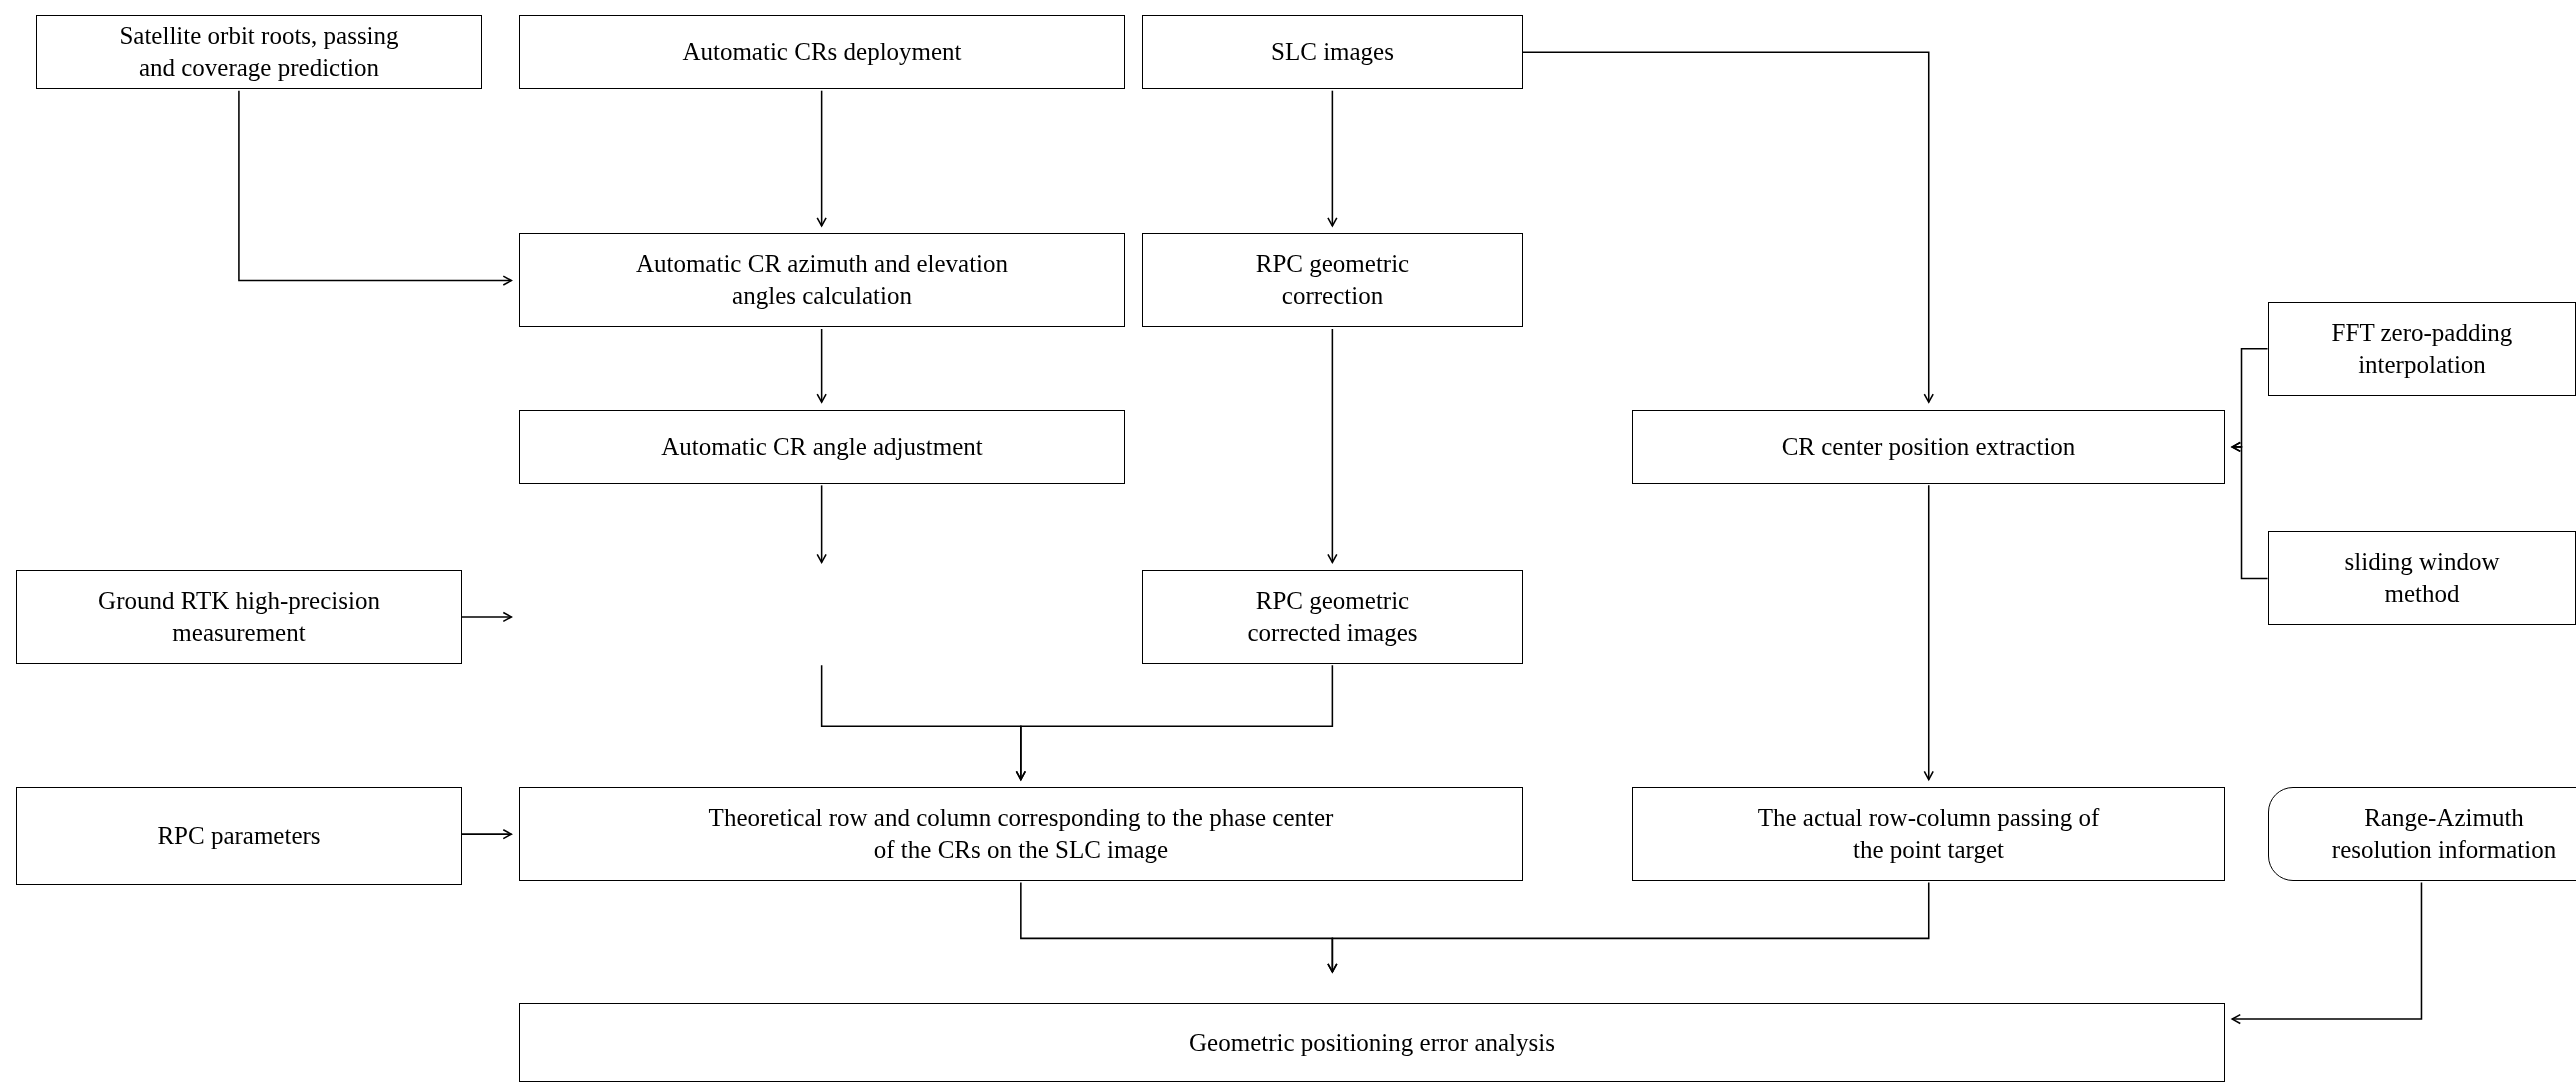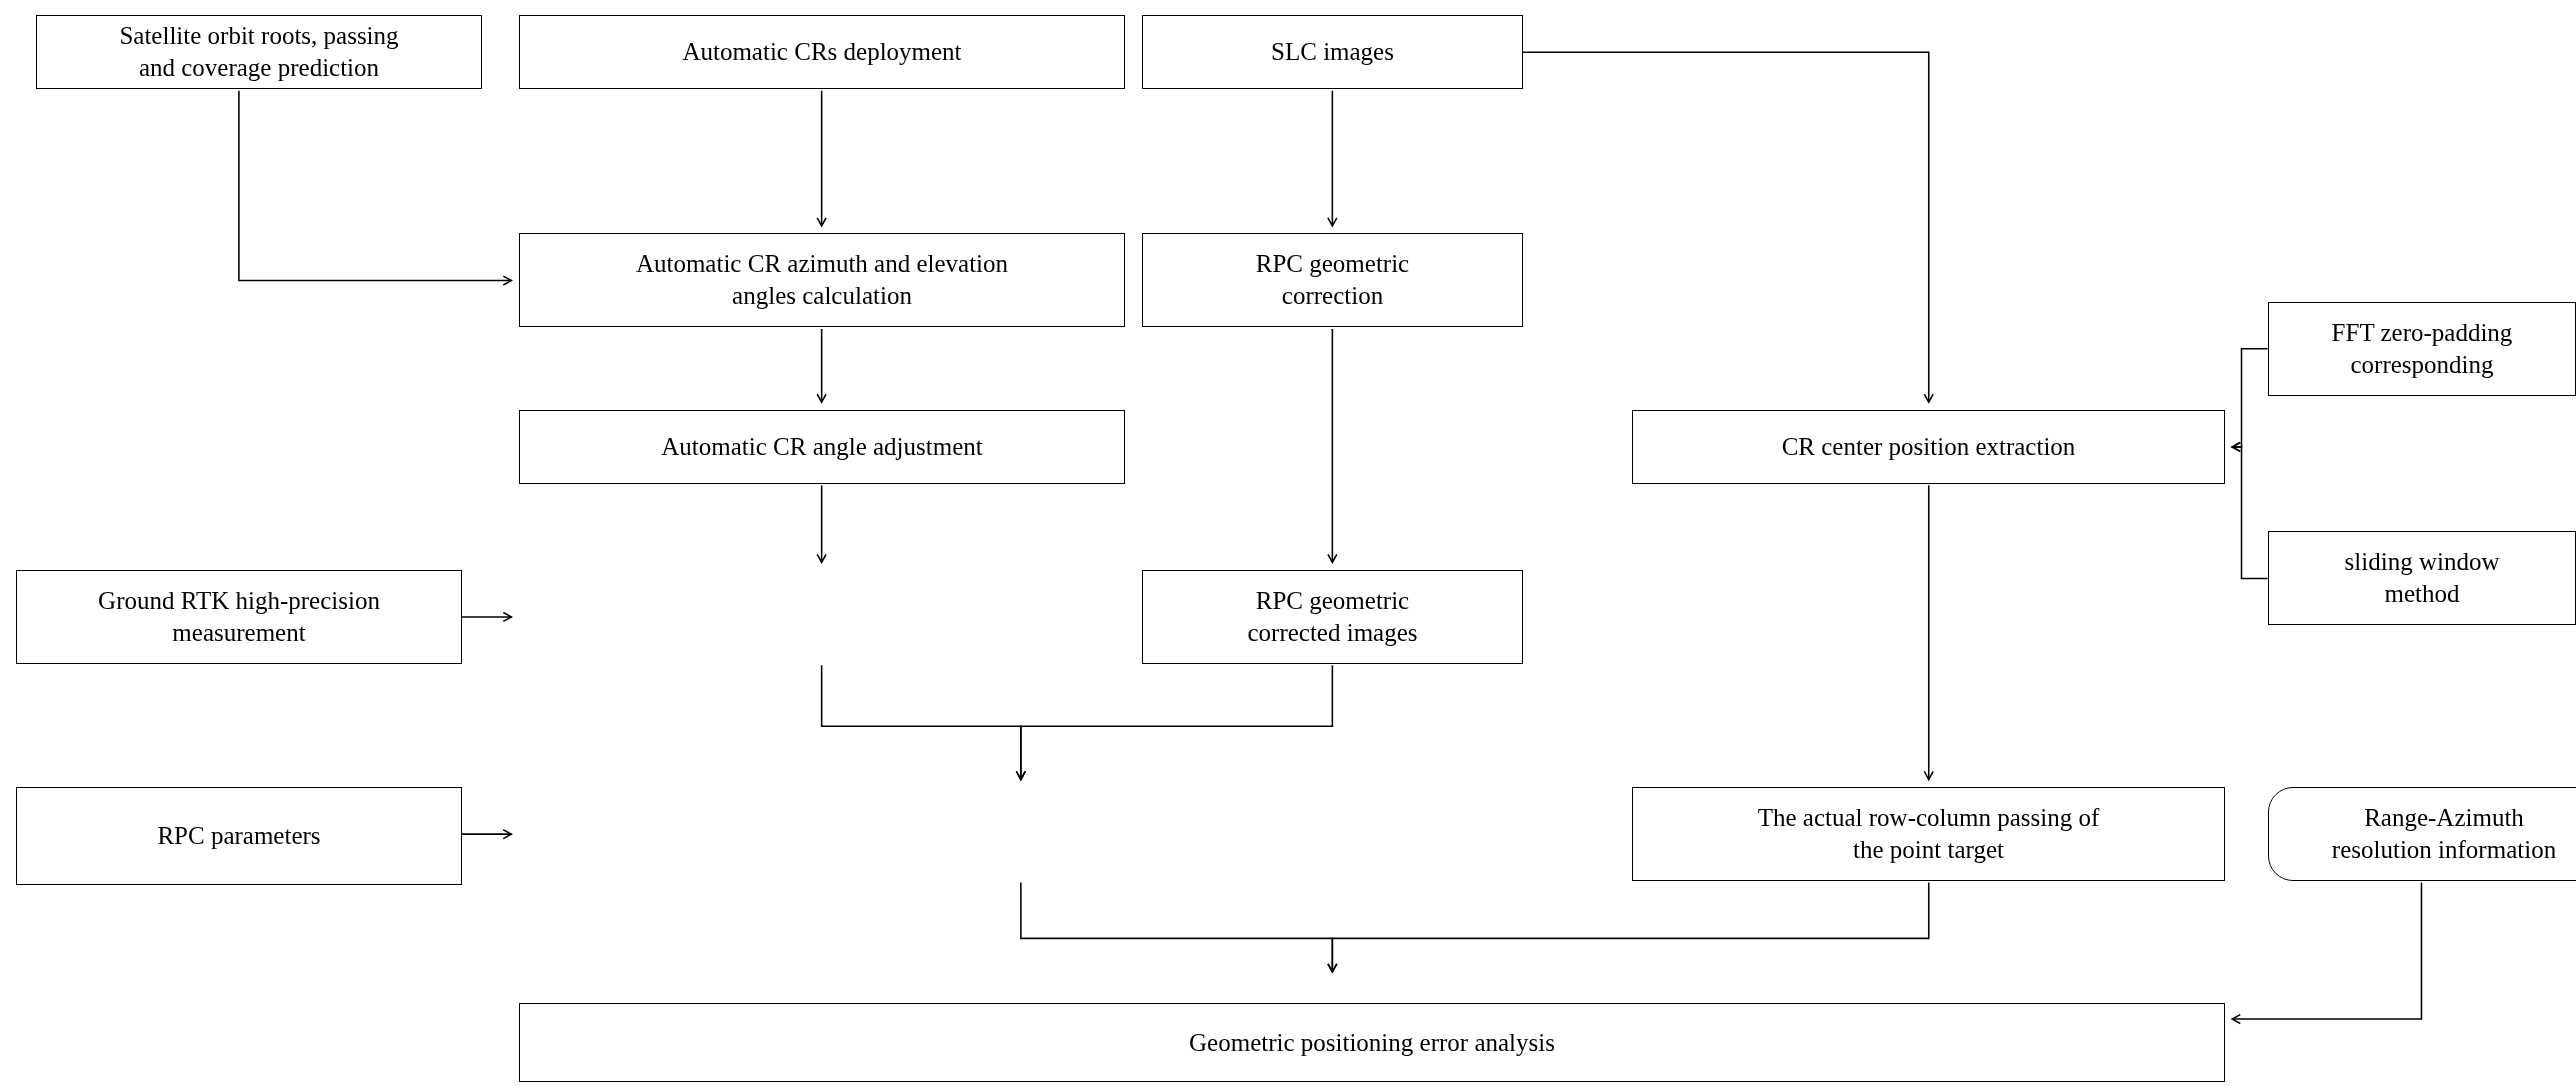--- a/index.html
+++ b/index.html
@@ -104,21 +104,21 @@
   <div class="node" style="left: 519px; top: 233px; width: 606px; height: 94px; font-size: 25px;">
     <span>Automatic CR azimuth  and elevation
 angles calculation</span>
   </div>
   <div class="node" style="left: 1142px; top: 233px; width: 381px; height: 94px; font-size: 25px;">
     <span>RPC geometric
 correction</span>
   </div>
   <div class="node" style="left: 2268px; top: 302px; width: 308px; height: 94px; font-size: 25px;">
     <span>FFT zero-padding
-corresponding</span>
+interpolation</span>
   </div>
   <div class="node" style="left: 519px; top: 410px; width: 606px; height: 74px; font-size: 25px;">
     <span>Automatic CR angle adjustment</span>
   </div>
   <div class="node" style="left: 1632px; top: 410px; width: 593px; height: 74px; font-size: 25px;">
     <span>CR center position extraction</span>
   </div>
   <div class="node" style="left: 2268px; top: 531px; width: 308px; height: 94px; font-size: 25px;">
     <span>sliding window
 method</span>
@@ -127,20 +127,24 @@
     <span>Ground RTK high-precision
 measurement</span>
   </div>
   <div class="node" style="left: 1142px; top: 570px; width: 381px; height: 94px; font-size: 25px;">
     <span>RPC geometric
 corrected images</span>
   </div>
   <div class="node" style="left: 16px; top: 787px; width: 446px; height: 98px; font-size: 25px;">
     <span>RPC parameters</span>
   </div>
+  <div class="node" style="left: 519px; top: 787px; width: 1004px; height: 94px; font-size: 25px;">
+    <span>Theoretical row and column corresponding to the phase center
+of the CRs on the SLC image</span>
+  </div>
   <div class="node" style="left: 1632px; top: 787px; width: 593px; height: 94px; font-size: 25px;">
     <span>The actual row-column passing of
 the point target</span>
   </div>
   <div class="node" style="left: 2268px; top: 787px; width: 352px; height: 94px; font-size: 25px; border-radius: 25px;">
     <span>Range-Azimuth
 resolution information</span>
   </div>
   <div class="node" style="left: 519px; top: 979px; width: 1706px; height: 79px; font-size: 25px; margin-top: 24px;">
     <span>Geometric positioning error analysis</span>

